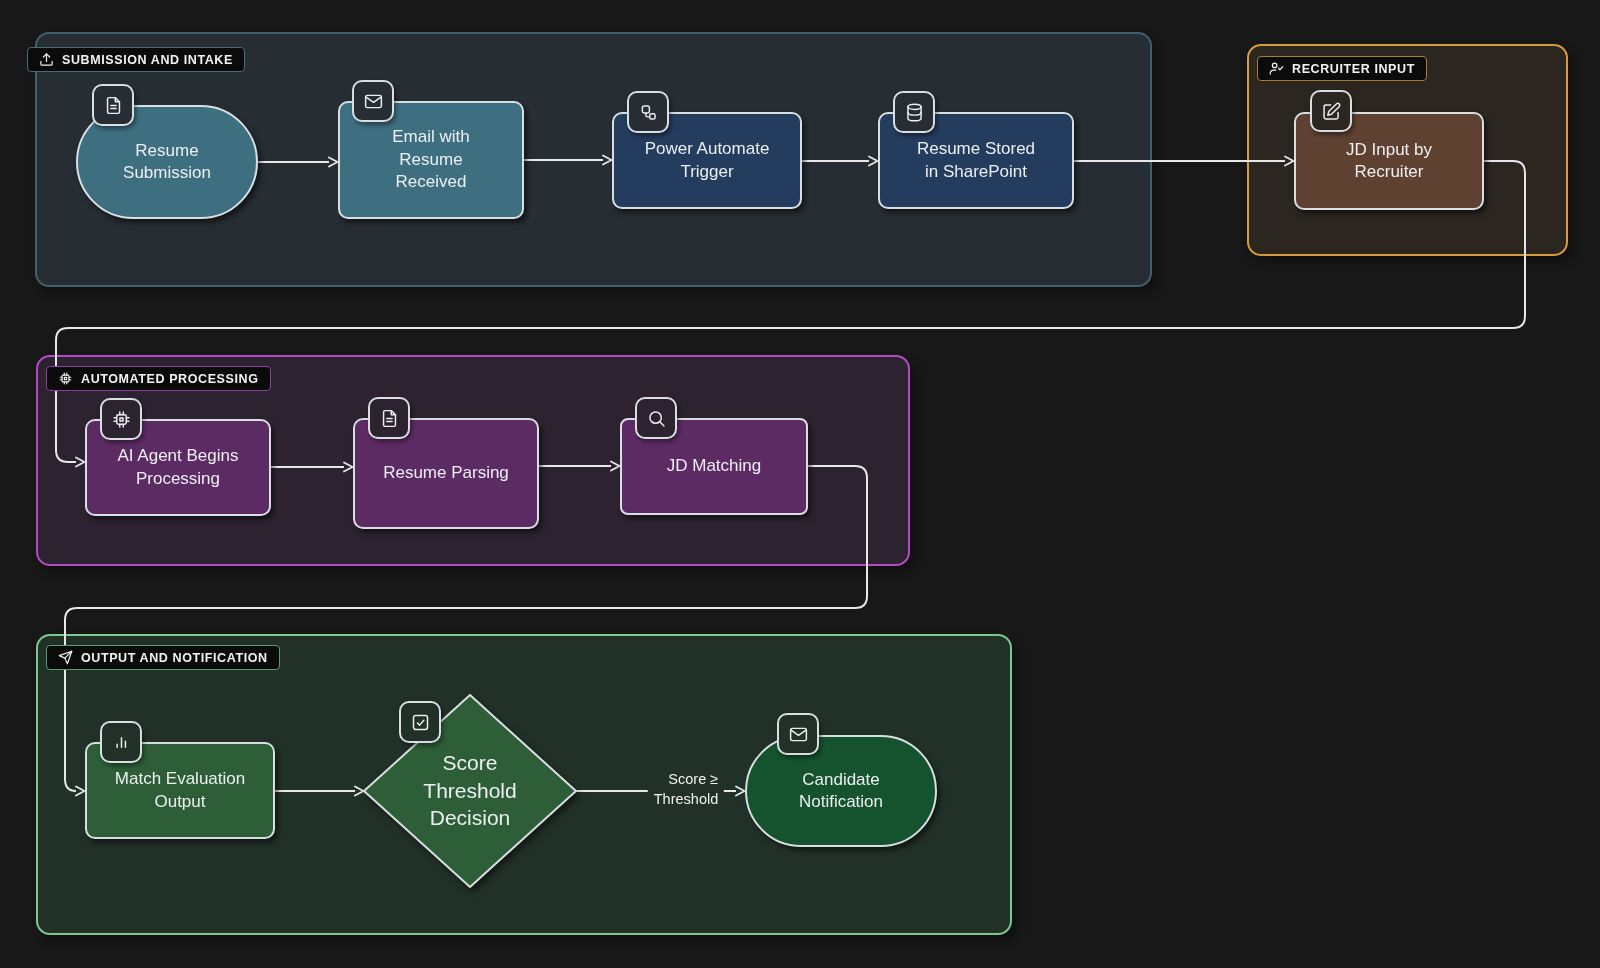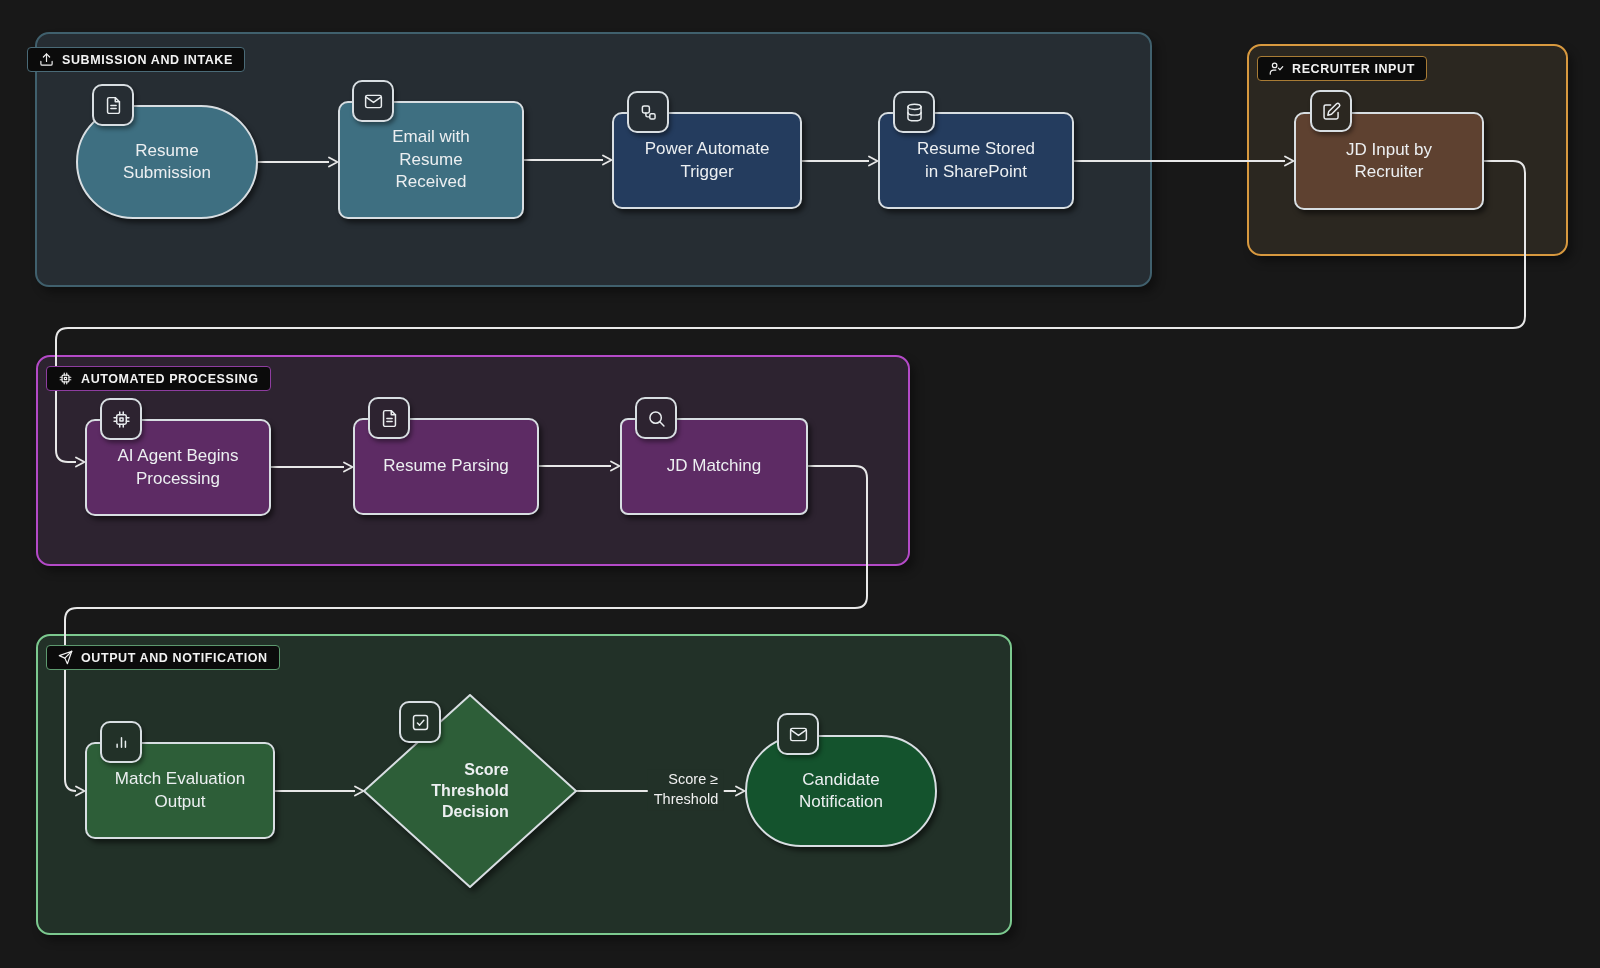--- a/index.html
+++ b/index.html
@@ -16,22 +16,22 @@
   .edges{position:absolute;left:0;top:0;z-index:2;pointer-events:none;}
   .edge{stroke:#e8e8e8;stroke-width:2;fill:none;}
   .node{position:absolute;border:2px solid #d8dee2;border-radius:10px;z-index:2;
         display:flex;align-items:center;justify-content:center;padding:0 8px;
         box-sizing:border-box;color:#eceff1;font-size:17px;line-height:1.32;
         text-align:center;white-space:pre-line;box-shadow:3px 4px 5px rgba(0,0,0,.5);}
   .stadium{border-radius:58px;}
   .diamond-svg{position:absolute;z-index:2;overflow:visible;
         filter:drop-shadow(3px 4px 3px rgba(0,0,0,.5));}
   .diamond-label{position:absolute;transform:translate(-50%,-50%);z-index:3;
-        color:#eceff1;font-size:16px;line-height:1.32;text-align:right;
-        white-space:pre-line;font-weight:bold;}
+        color:#eceff1;font-size:21px;line-height:1.32;text-align:center;
+        white-space:pre-line;}
   .icon-badge{position:absolute;width:38px;height:38px;border:2px solid #d8dee2;
         border-radius:10px;display:flex;align-items:center;justify-content:center;
         box-shadow:2px 3px 4px rgba(0,0,0,.4);z-index:3;}
   .icon-badge svg{width:21px;height:21px;stroke:#e9edef;fill:none;stroke-width:1.7;
         stroke-linecap:round;stroke-linejoin:round;}
   .edge-label{position:absolute;transform:translate(-50%,-50%);z-index:3;
         color:#f0f0f0;font-size:14.5px;line-height:1.35;text-align:right;
         white-space:pre-line;padding:1px 6px;}
 </style>
 </head>
@@ -127,21 +127,21 @@
   <div class="node" style="left: 1294px; top: 112px; width: 190px; height: 98px; background-color: rgb(94, 65, 48);">
     <span>JD Input by
 Recruiter</span>
   </div>
 
   <div class="node" style="left: 85px; top: 419px; width: 186px; height: 97px; background-color: rgb(93, 43, 100);">
     <span>AI Agent Begins
 Processing</span>
   </div>
 
-  <div class="node" style="left: 353px; top: 418px; width: 186px; height: 97px; background-color: rgb(93, 43, 100);">
+  <div class="node" style="left: 353px; top: 418px; width: 186px; height: 111px; background-color: rgb(93, 43, 100);">
     <span>Resume Parsing</span>
   </div>
 
   <div class="node" style="left: 620px; top: 418px; width: 188px; height: 97px; background-color: rgb(93, 43, 100); border-radius: 8px;">
     <span>JD Matching</span>
   </div>
 
   <div class="node" style="left: 85px; top: 742px; width: 190px; height: 97px; background-color: rgb(45, 94, 56);">
     <span>Match Evaluation
 Output</span>

